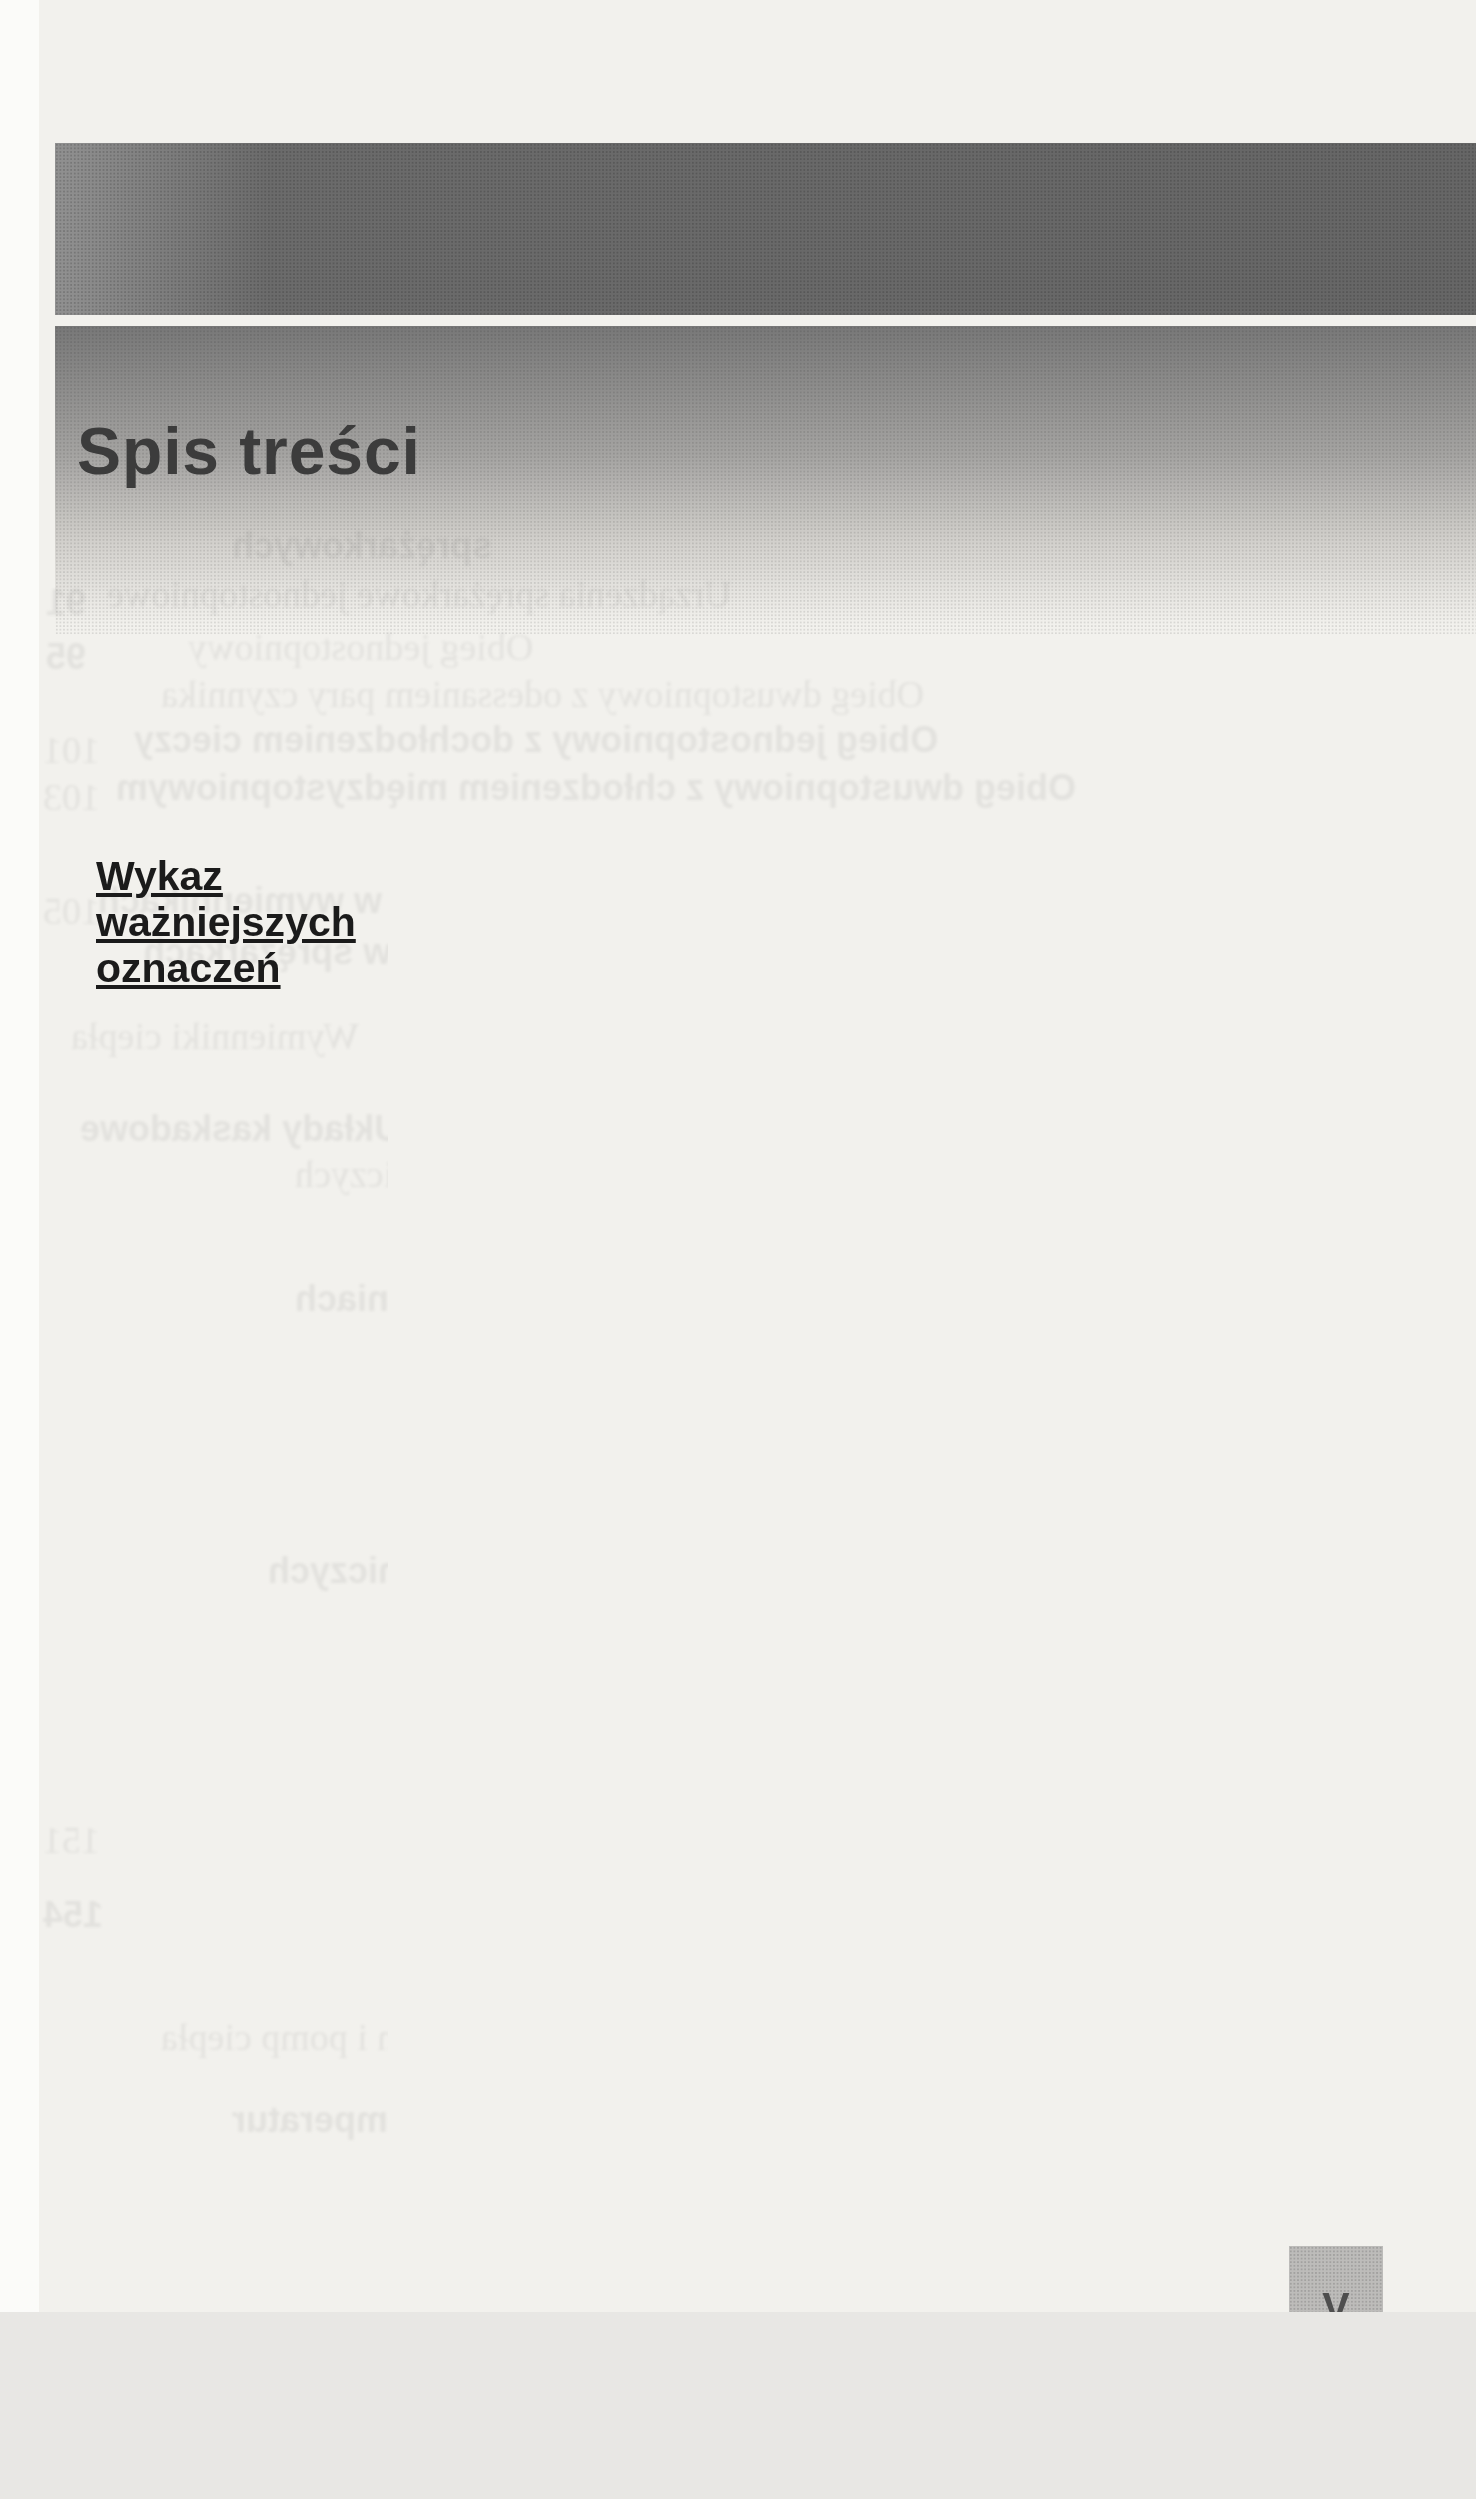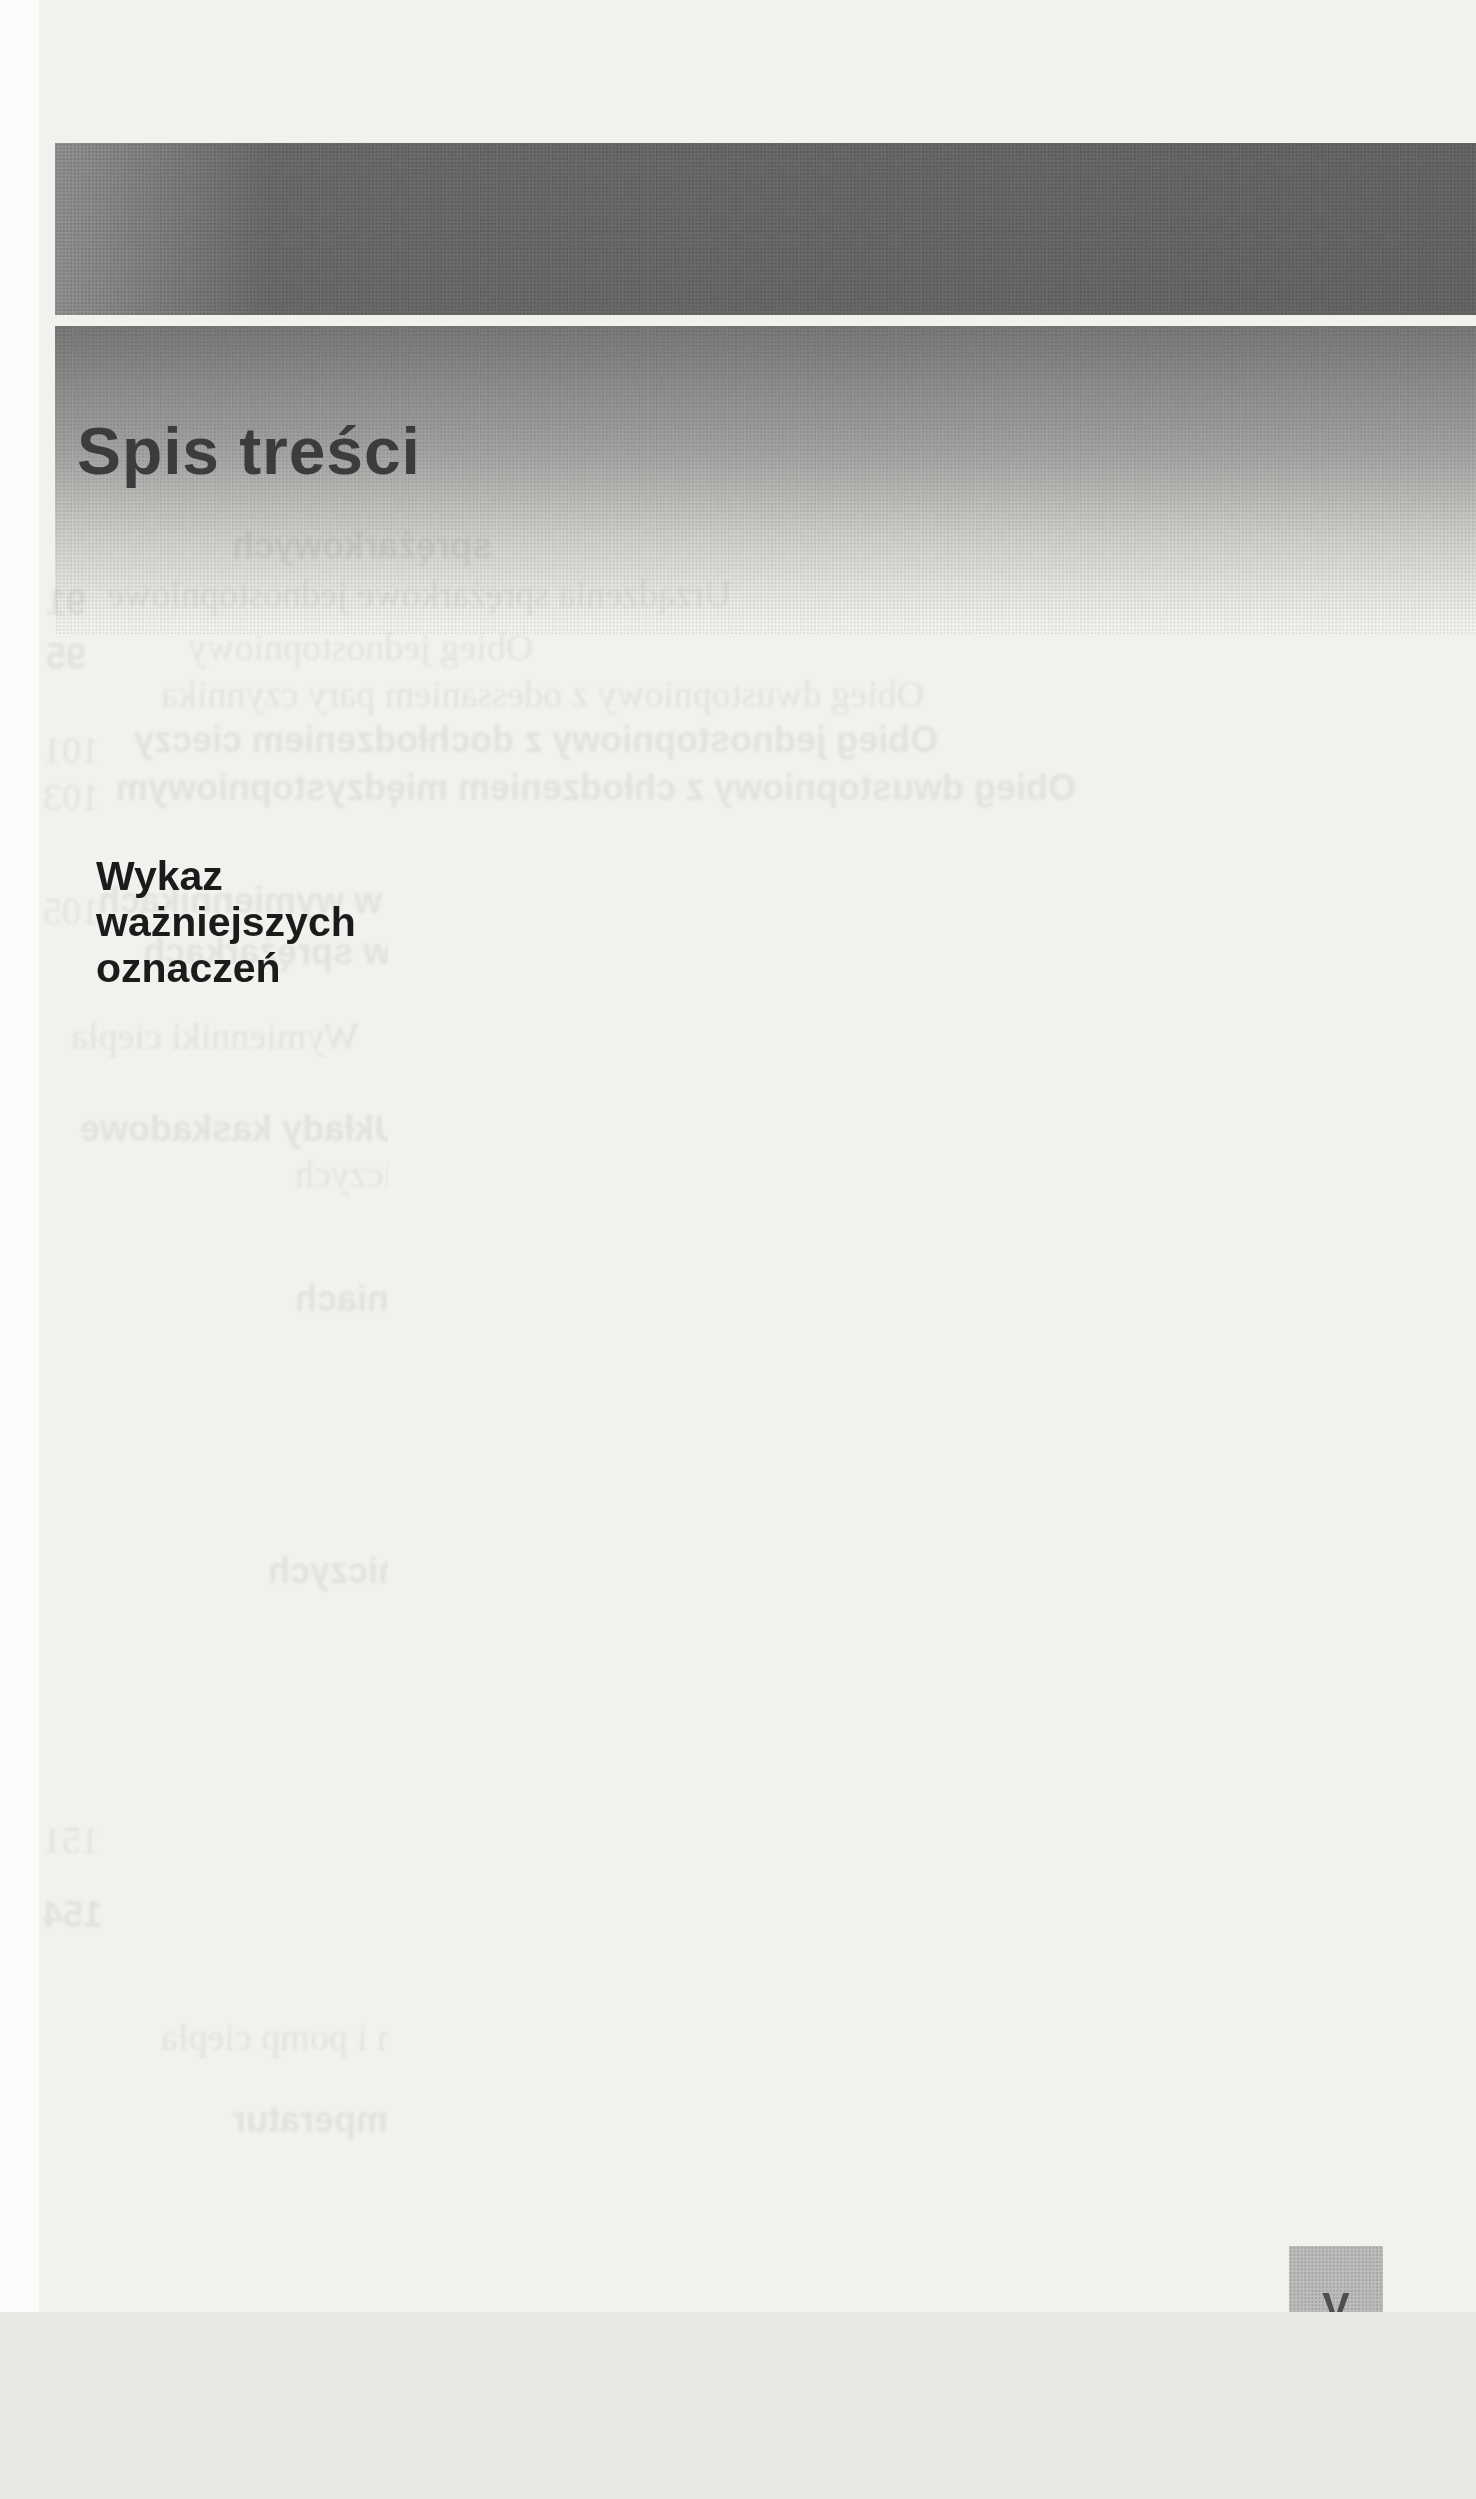--- a/index.html
+++ b/index.html
@@ -46,21 +46,21 @@
   .ghost-line:nth-child(18){top:1474px;left:849px;}
   .ghost-line:nth-child(19){top:1550px;left:268px;}
   .ghost-line:nth-child(20){top:1818px;left:43px;}
   .ghost-line:nth-child(21){top:1894px;left:43px;}
   .ghost-line:nth-child(22){top:2015px;left:161px;}
   .ghost-line:nth-child(23){top:2099px;left:232px;}
 
   
   #toc{position:absolute;top:853px;left:0;right:199px;}
   .row{display:flex;align-items:baseline;line-height:43px;font-size:38px;}
-  .row .title{position:static;font:inherit;letter-spacing:0;color:inherit;}
+  .row .title{position:static;font:inherit;letter-spacing:0;color:inherit;text-decoration:underline;}
   .row .leader{flex:1 1 auto;height:8px;align-self:flex-end;margin:0 16px 8px 16px;
     background-image:radial-gradient(circle,#2f2f2f 2.9px,transparent 3.5px);
     background-size:26px 8px;background-repeat:repeat-x;background-position:left center;}
   .row .page{flex:0 0 auto;min-width:67px;text-align:right;
              font-family:"Liberation Serif",serif;font-size:38px;font-weight:400;
              letter-spacing:0;color:#161616;}
 
   .front{margin-left:96px;line-height:46px;
          font-family:"Liberation Sans",sans-serif;font-weight:700;font-size:41px;
          letter-spacing:0.4px;color:#1b1b1b;}

